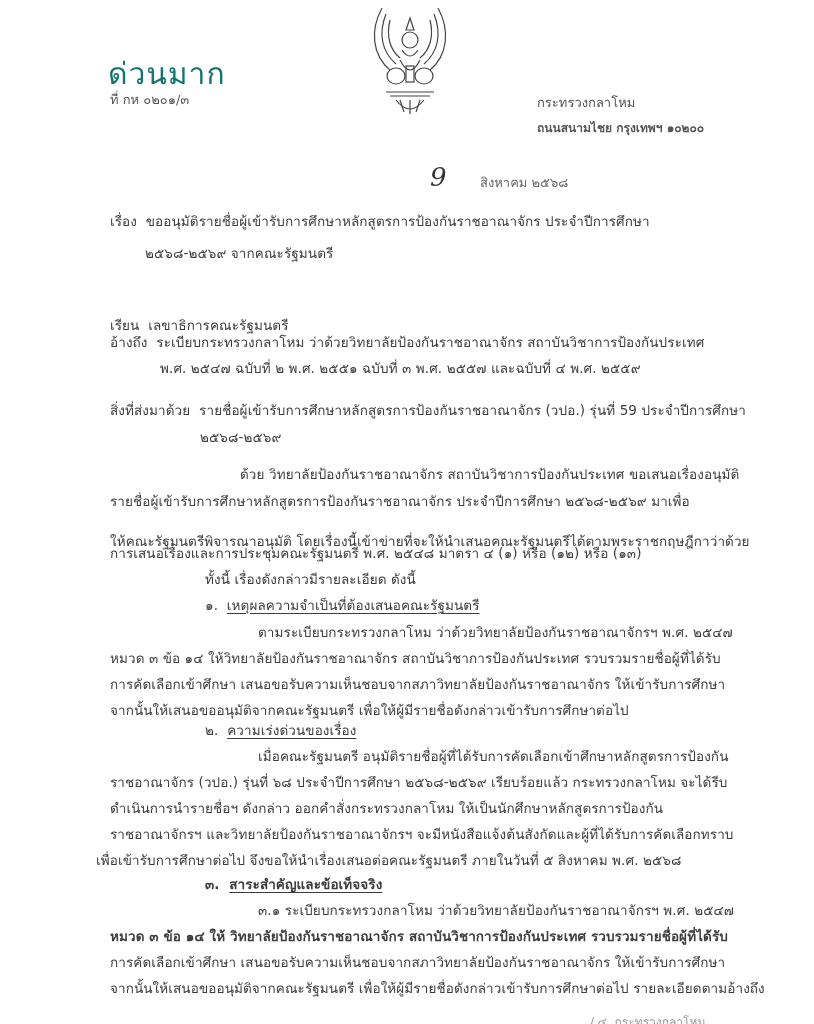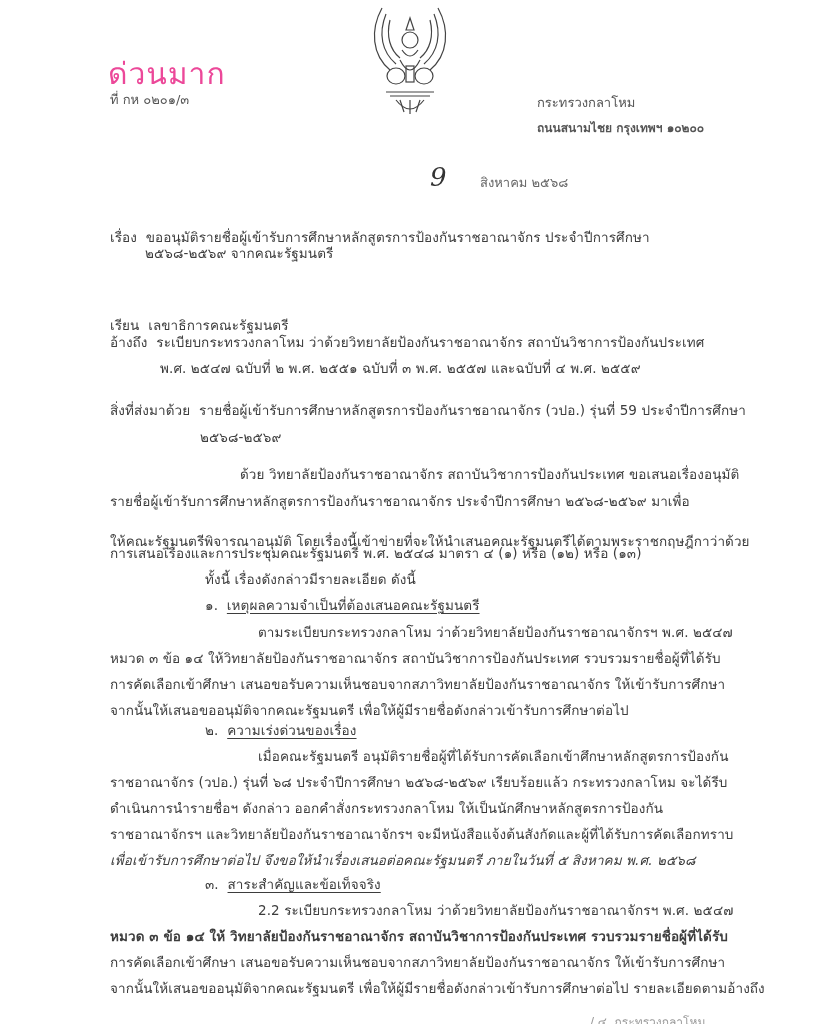--- a/index.html
+++ b/index.html
@@ -2,21 +2,21 @@
 <html><head>
 <meta charset="utf-8">
 <style>
   html, body { margin: 0; padding: 0; background: #ffffff; }
   body {
     width: 814px; height: 1024px; overflow: hidden; position: relative;
     font-family: "DejaVu Sans", sans-serif; color: #3a3a3a;
   }
   .abs { position: absolute; white-space: nowrap; }
   .t { font-size: 13.5px; color: #3d3d3d; letter-spacing: 0.1px; }
-  .urgent { left: 108px; top: 50px; font-size: 30px; color: #ec4899; font-weight: 400; letter-spacing: 1px; }
+  .urgent { left: 108px; top: 50px; font-size: 30px; color: #0f766e; font-weight: 400; letter-spacing: 1px; }
   .docno { left: 110px; top: 89px; font-size: 13px; color: #555; }
   .ministry { left: 537px; top: 92px; font-size: 13px; color: #555; }
   .address { left: 537px; top: 118px; font-size: 12px; color: #555; font-weight: bold; }
   .date-day { left: 430px; top: 162px; font-size: 26px; font-style: italic; font-family: "DejaVu Serif", serif; color: #333; }
   .date-rest { left: 480px; top: 172px; font-size: 13px; color: #666; }
   .emblem { left: 360px; top: 0px; width: 100px; height: 118px; }
   .u { text-decoration: underline; text-underline-offset: 3px; }
   .bottom-sig { left: 590px; top: 1012px; font-size: 12px; color: #999; }
 </style>
 </head>
@@ -48,21 +48,21 @@
     </g>
   </svg>
 </div>
 
 <div class="abs ministry">กระทรวงกลาโหม</div>
 <div class="abs address">ถนนสนามไชย กรุงเทพฯ ๑๐๒๐๐</div>
 
 <div class="abs date-day">9</div>
 <div class="abs date-rest">สิงหาคม ๒๕๖๘</div>
 
-<div class="abs t" style="left:110px; top:226px;">
+<div class="abs t" style="left:110px; top:210px;">
   <span>เรื่อง</span>&nbsp;
   <span>ขออนุมัติรายชื่อผู้เข้ารับการศึกษาหลักสูตรการป้องกันราชอาณาจักร ประจำปีการศึกษา</span>
 </div>
 <div class="abs t" style="left:145px; top:242px;">๒๕๖๘-๒๕๖๙  จากคณะรัฐมนตรี</div>
 
 <div class="abs t" style="left:110px; top:287px;margin-top:27px;">
   <span>เรียน</span>&nbsp;
   <span>เลขาธิการคณะรัฐมนตรี</span>
 </div>
 
@@ -94,24 +94,24 @@
 <div class="abs t" style="left:110px; top:699px;">จากนั้นให้เสนอขออนุมัติจากคณะรัฐมนตรี เพื่อให้ผู้มีรายชื่อดังกล่าวเข้ารับการศึกษาต่อไป</div>
 
 <div class="abs t" style="left:205px; top:719px;">
   <span>๒.</span>&nbsp;
   <span class="u">ความเร่งด่วนของเรื่อง</span>
 </div>
 <div class="abs t" style="left:258px; top:745px;">เมื่อคณะรัฐมนตรี อนุมัติรายชื่อผู้ที่ได้รับการคัดเลือกเข้าศึกษาหลักสูตรการป้องกัน</div>
 <div class="abs t" style="left:110px; top:771px;">ราชอาณาจักร (วปอ.) รุ่นที่ ๖๘ ประจำปีการศึกษา ๒๕๖๘-๒๕๖๙ เรียบร้อยแล้ว กระทรวงกลาโหม จะได้รีบ</div>
 <div class="abs t" style="left:110px; top:797px;">ดำเนินการนำรายชื่อฯ ดังกล่าว ออกคำสั่งกระทรวงกลาโหม ให้เป็นนักศึกษาหลักสูตรการป้องกัน</div>
 <div class="abs t" style="left:110px; top:823px;">ราชอาณาจักรฯ และวิทยาลัยป้องกันราชอาณาจักรฯ จะมีหนังสือแจ้งต้นสังกัดและผู้ที่ได้รับการคัดเลือกทราบ</div>
-<div class="abs t" style="left:110px; top:849px;font-style:italic;">เพื่อเข้ารับการศึกษาต่อไป จึงขอให้นำเรื่องเสนอต่อคณะรัฐมนตรี ภายในวันที่ ๕ สิงหาคม พ.ศ. ๒๕๖๘</div>
+<div class="abs t" style="left:96px; top:849px;">เพื่อเข้ารับการศึกษาต่อไป จึงขอให้นำเรื่องเสนอต่อคณะรัฐมนตรี ภายในวันที่ ๕ สิงหาคม พ.ศ. ๒๕๖๘</div>
 
-<div class="abs t" style="left:205px; top:873px;">
+<div class="abs t" style="left:205px; top:873px;font-weight:bold;">
   <span>๓.</span>&nbsp;
   <span class="u">สาระสำคัญและข้อเท็จจริง</span>
 </div>
-<div class="abs t" style="left:258px; top:899px;">2.2  ระเบียบกระทรวงกลาโหม ว่าด้วยวิทยาลัยป้องกันราชอาณาจักรฯ พ.ศ. ๒๕๔๗</div>
+<div class="abs t" style="left:258px; top:899px;">๓.๑  ระเบียบกระทรวงกลาโหม ว่าด้วยวิทยาลัยป้องกันราชอาณาจักรฯ พ.ศ. ๒๕๔๗</div>
 <div class="abs t" style="left:110px; top:925px;font-weight:bold;">หมวด ๓ ข้อ ๑๔ ให้ วิทยาลัยป้องกันราชอาณาจักร สถาบันวิชาการป้องกันประเทศ รวบรวมรายชื่อผู้ที่ได้รับ</div>
 <div class="abs t" style="left:110px; top:951px;">การคัดเลือกเข้าศึกษา เสนอขอรับความเห็นชอบจากสภาวิทยาลัยป้องกันราชอาณาจักร ให้เข้ารับการศึกษา</div>
 <div class="abs t" style="left:110px; top:977px;">จากนั้นให้เสนอขออนุมัติจากคณะรัฐมนตรี เพื่อให้ผู้มีรายชื่อดังกล่าวเข้ารับการศึกษาต่อไป รายละเอียดตามอ้างถึง</div>
 
 <div class="abs bottom-sig">/ ๔.  กระทรวงกลาโหม</div>
 
 </body></html>

